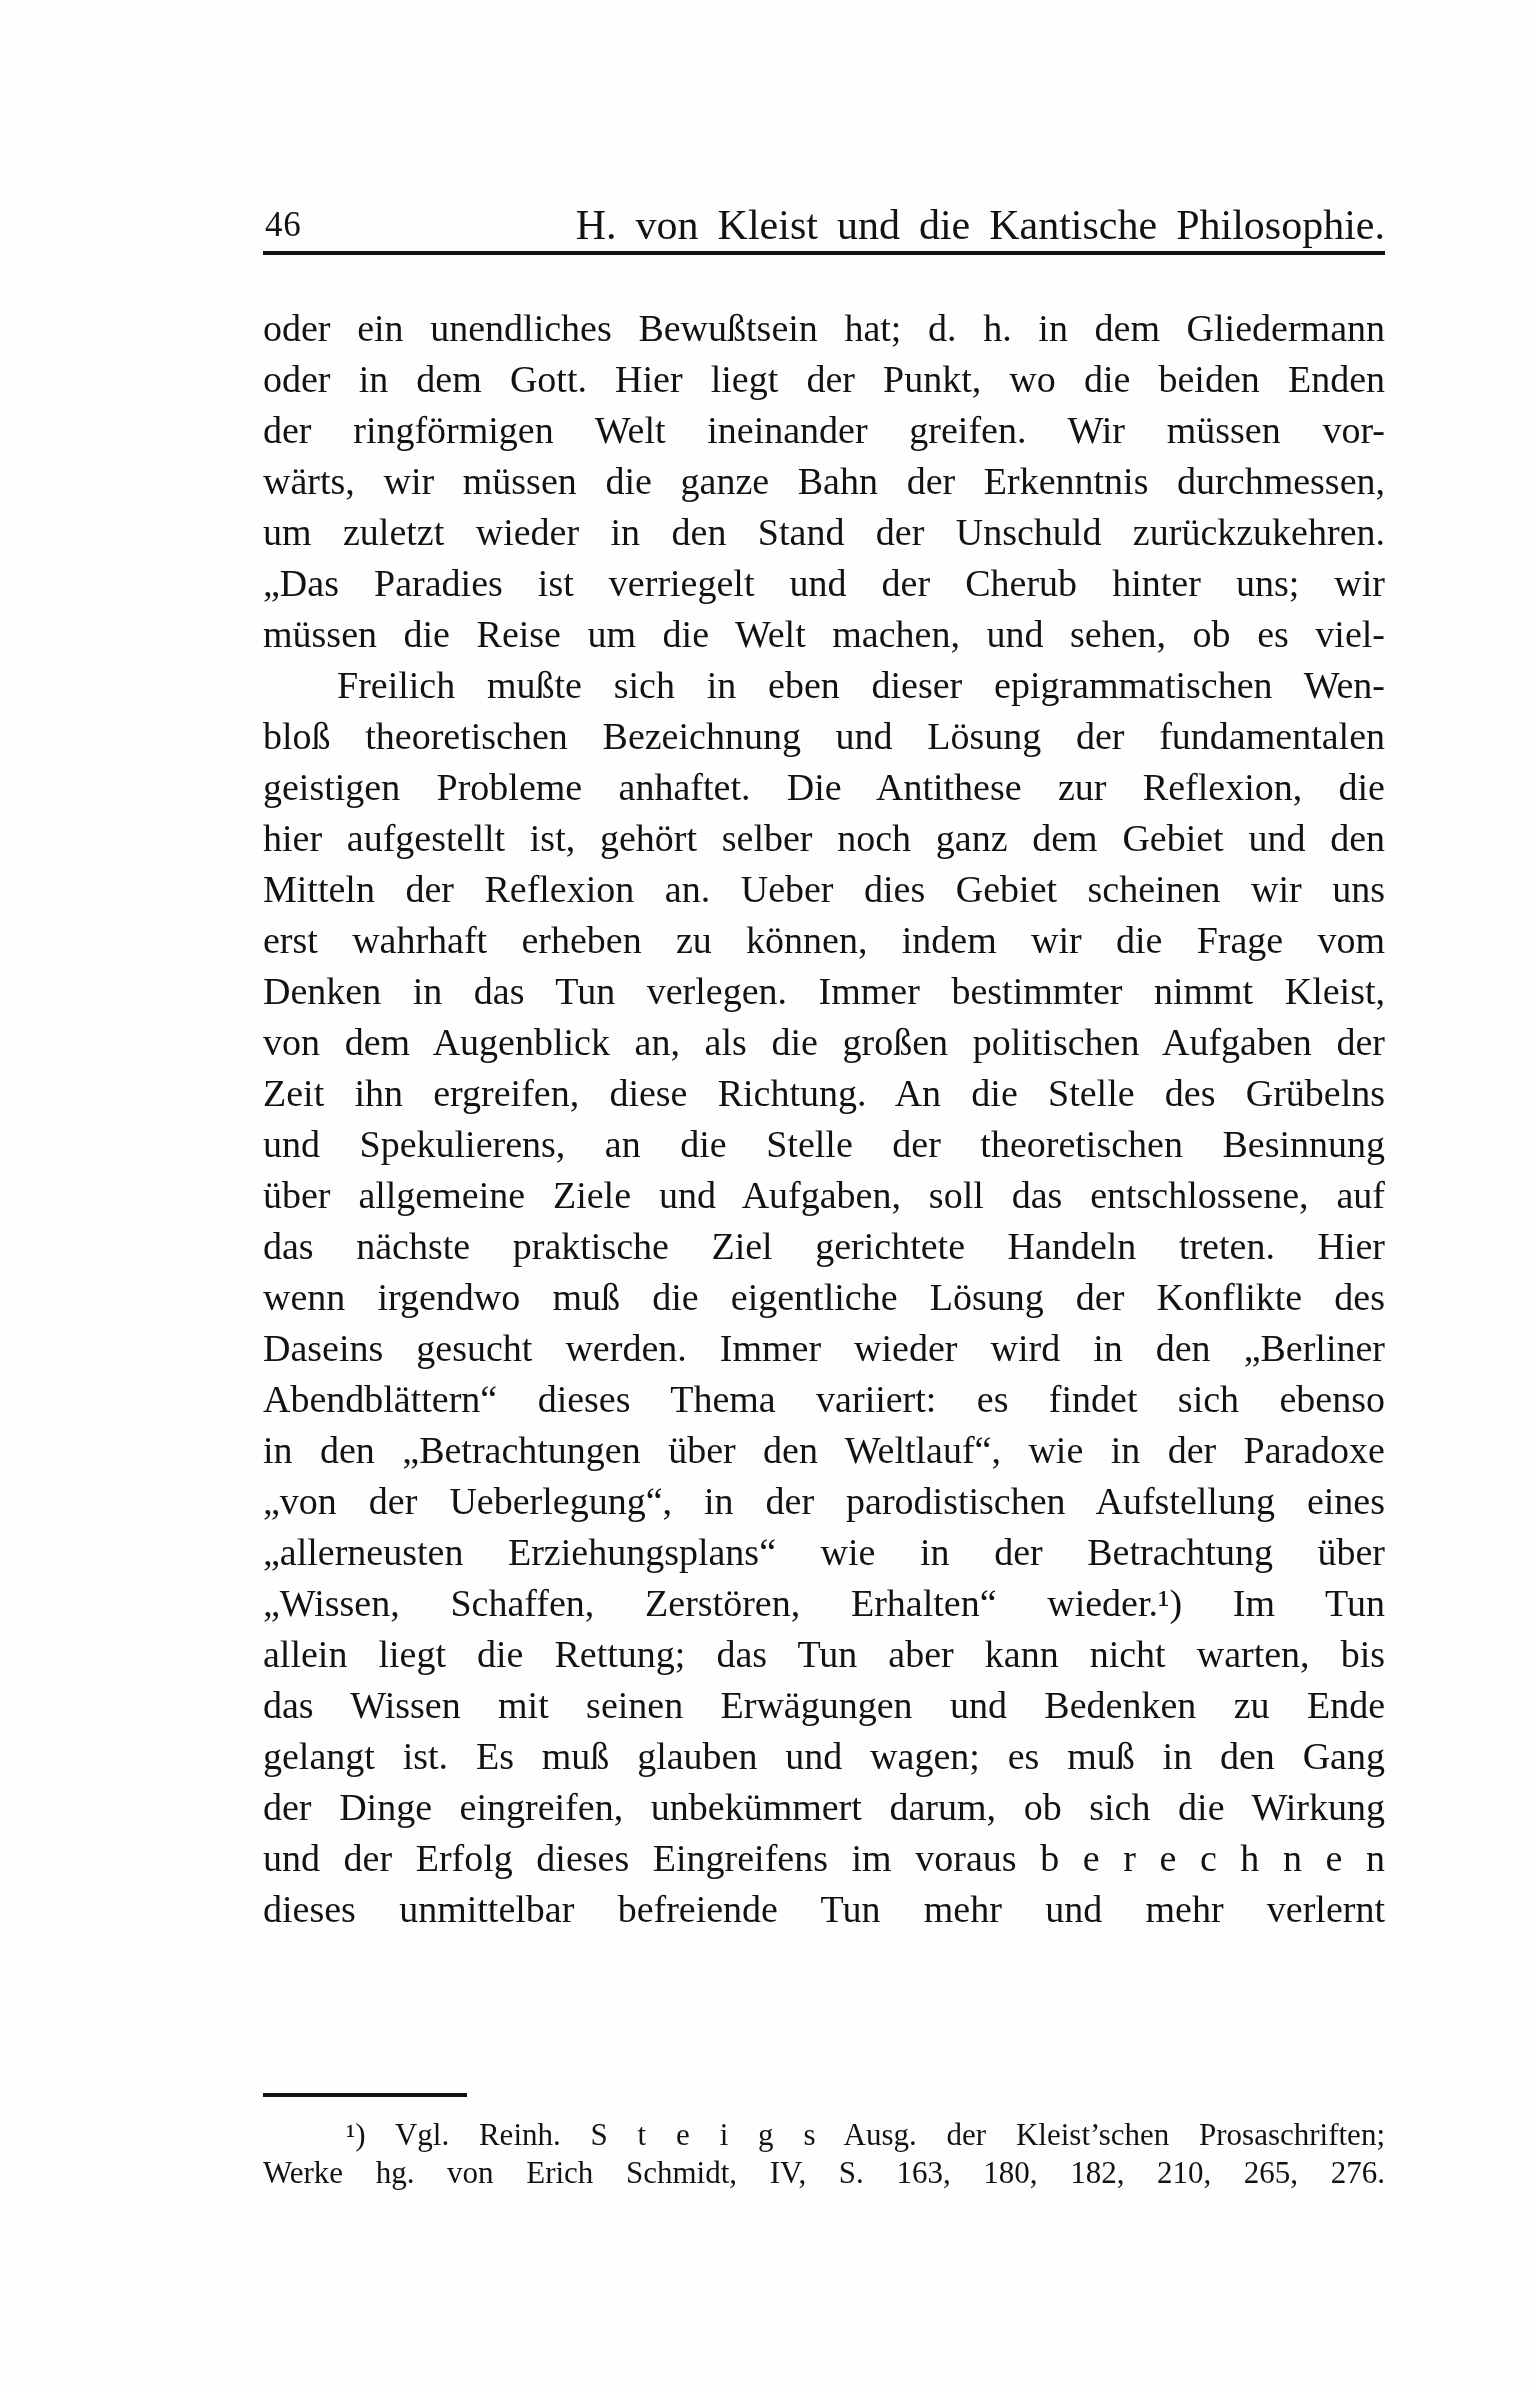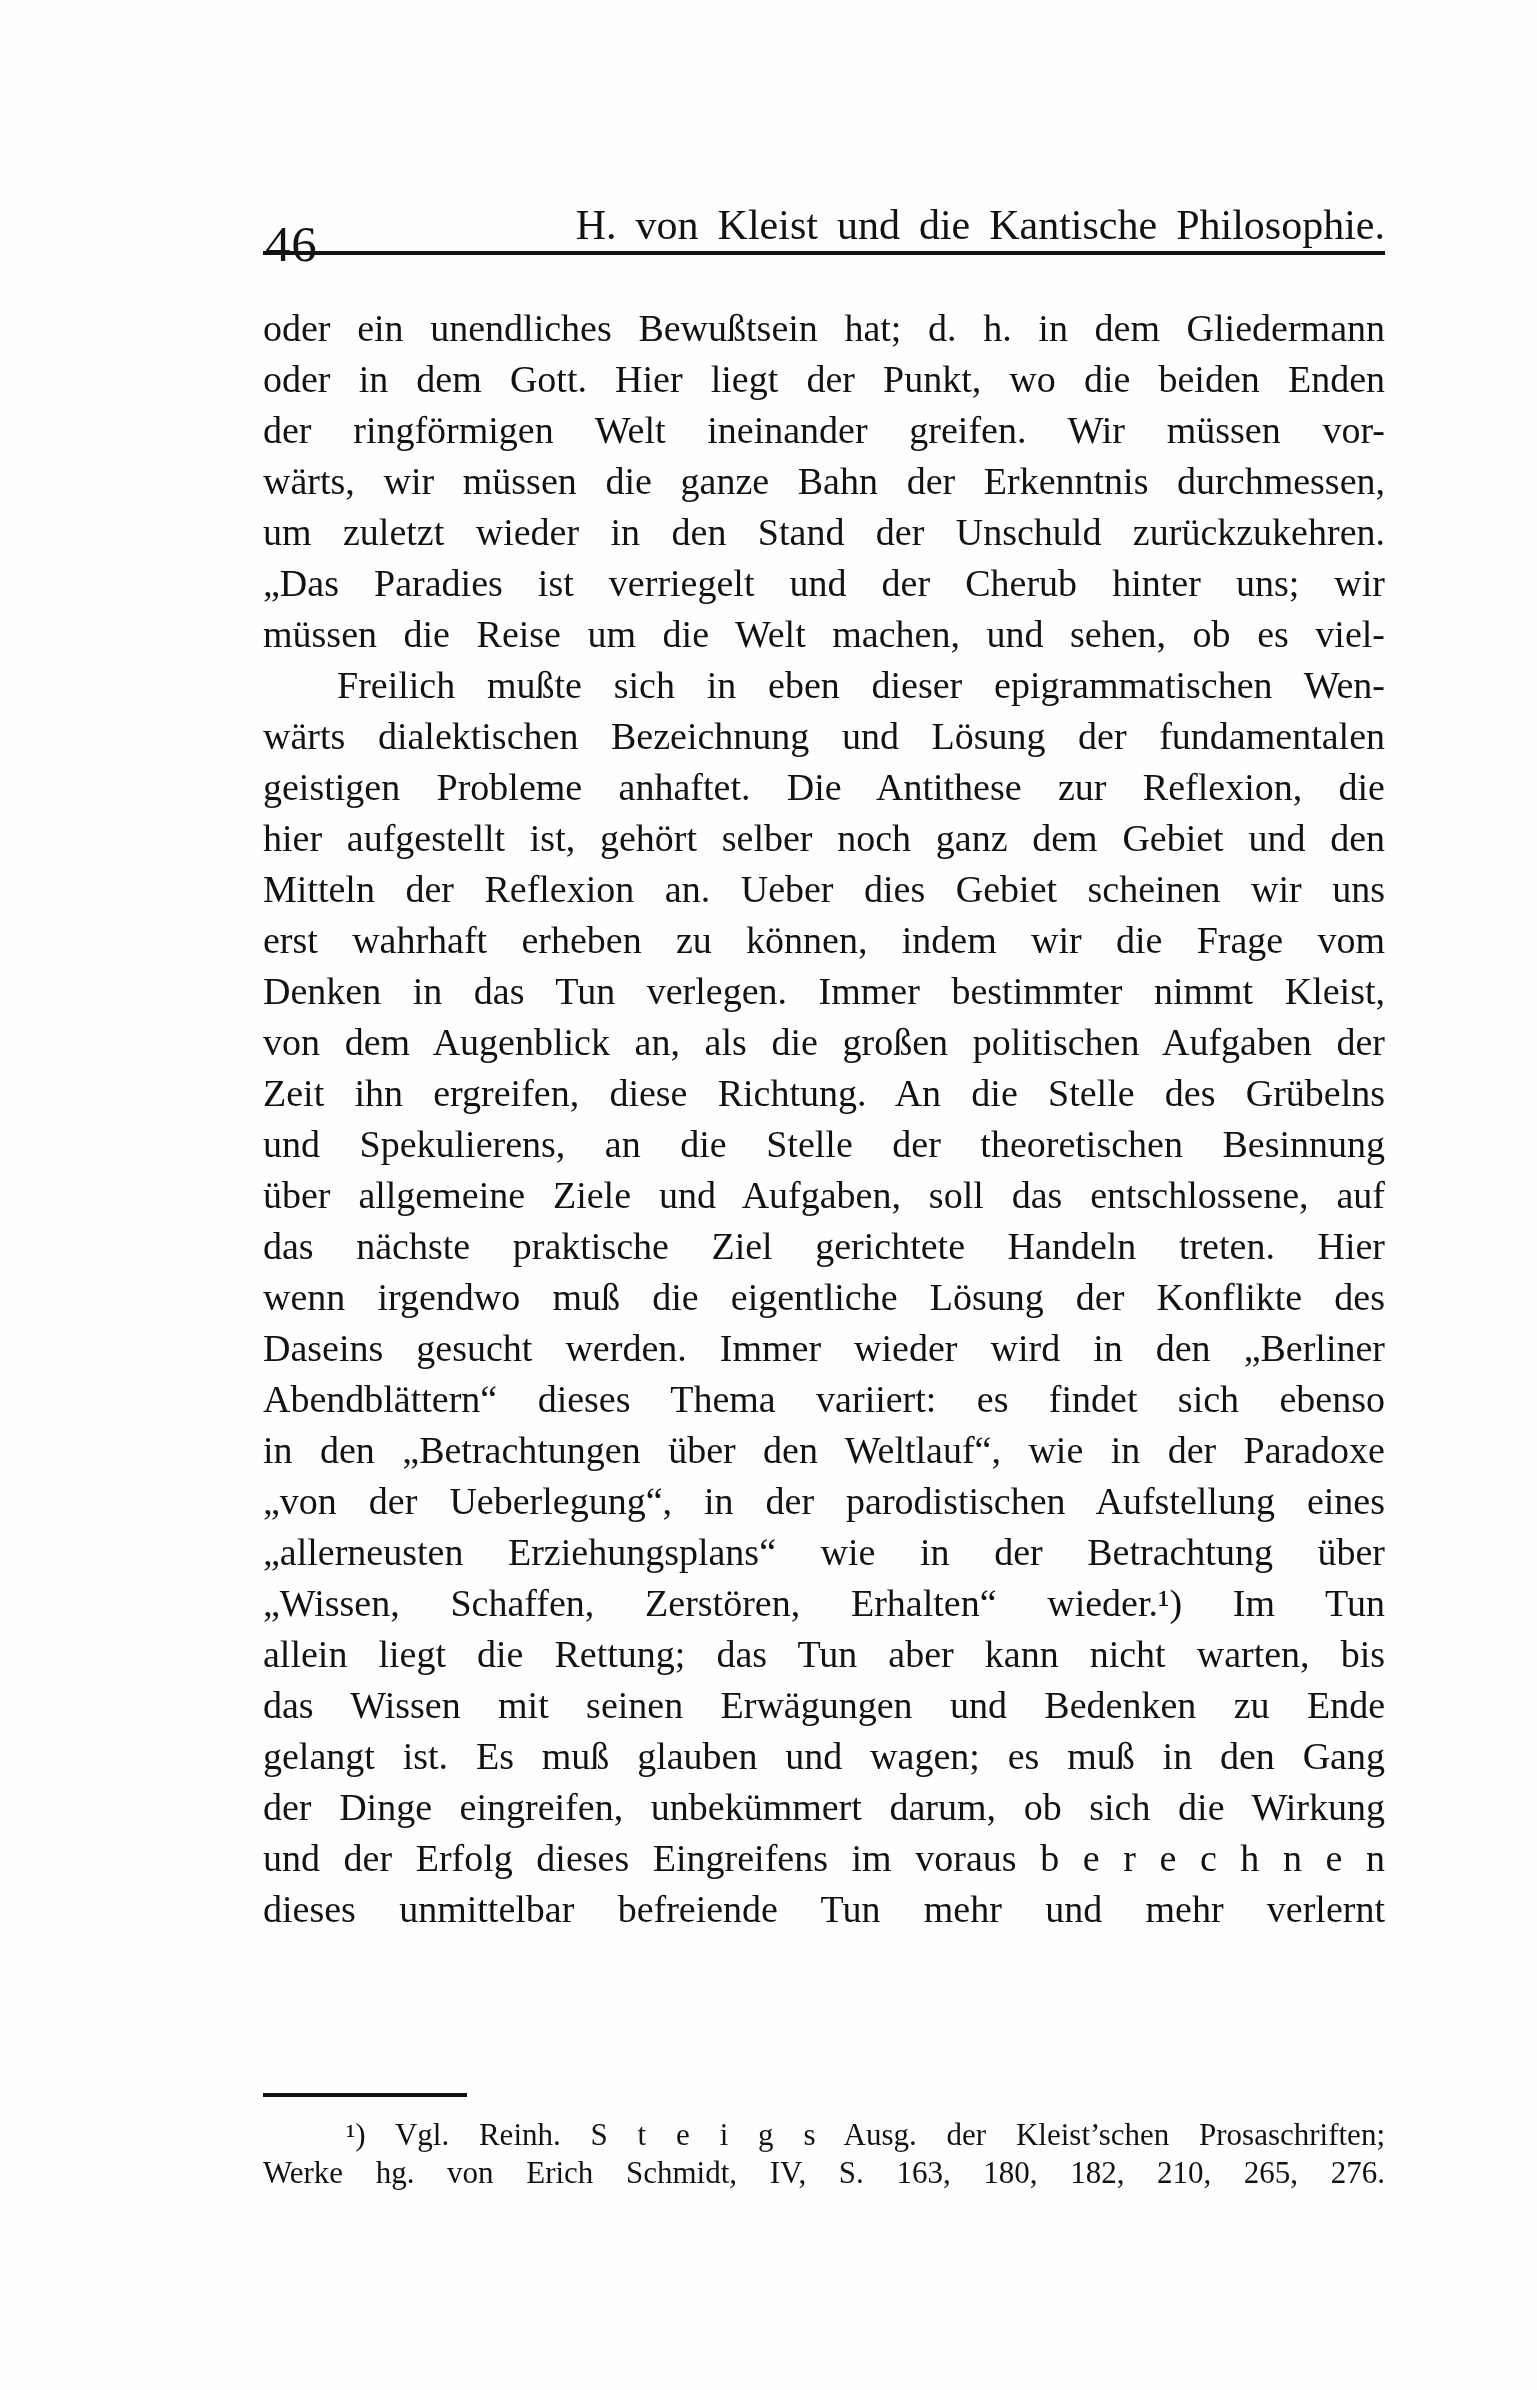--- a/index.html
+++ b/index.html
@@ -23,24 +23,23 @@
     position: absolute;
     left: 263px;
     top: 201px;
     width: 1122px;
     height: 49px;
   }
   .page-number {
     position: absolute;
     left: 1.9px;
     top: 0;
-    font-size: 51px;
+    font-size: 35px;
     line-height: 47px;
     letter-spacing: 0.9px;
-    margin-top: 20px;
   }
   .running-title {
     display: block;
     text-align: right;
     font-size: 42px;
     line-height: 49px;
     word-spacing: 8.5px;
   }
   .header-rule {
     position: absolute;
@@ -111,21 +110,21 @@
 
   <main class="body-text">
       <div class="line">oder ein unendliches Bewußtsein hat; d. h. in dem Gliedermann</div>
       <div class="line">oder in dem Gott.  Hier liegt der Punkt, wo die beiden Enden</div>
       <div class="line">der ringförmigen Welt ineinander greifen.  Wir müssen vor-</div>
       <div class="line">wärts, wir müssen die ganze Bahn der Erkenntnis durchmessen,</div>
       <div class="line">um zuletzt wieder in den Stand der Unschuld zurückzukehren.</div>
       <div class="line">„Das Paradies ist verriegelt und der Cherub hinter uns; wir</div>
       <div class="line">müssen die Reise um die Welt machen, und sehen, ob es viel-</div>
       <div class="line indent">Freilich mußte sich in eben dieser epigrammatischen Wen-</div>
-      <div class="line">wärts dialektischen Bezeichnung und Lösung der fundamentalen</div>
+      <div class="line">bloß theoretischen Bezeichnung und Lösung der fundamentalen</div>
       <div class="line">geistigen Probleme anhaftet.  Die Antithese zur Reflexion, die</div>
       <div class="line">hier aufgestellt ist, gehört selber noch ganz dem Gebiet und den</div>
       <div class="line">Mitteln der Reflexion an.  Ueber dies Gebiet scheinen wir uns</div>
       <div class="line">erst wahrhaft erheben zu können, indem wir die Frage vom</div>
       <div class="line">Denken in das Tun verlegen.  Immer bestimmter nimmt Kleist,</div>
       <div class="line">von dem Augenblick an, als die großen politischen Aufgaben der</div>
       <div class="line">Zeit ihn ergreifen, diese Richtung.  An die Stelle des Grübelns</div>
       <div class="line">und Spekulierens, an die Stelle der theoretischen Besinnung</div>
       <div class="line">über allgemeine Ziele und Aufgaben, soll das entschlossene, auf</div>
       <div class="line">das nächste praktische Ziel gerichtete Handeln treten.  Hier</div>

